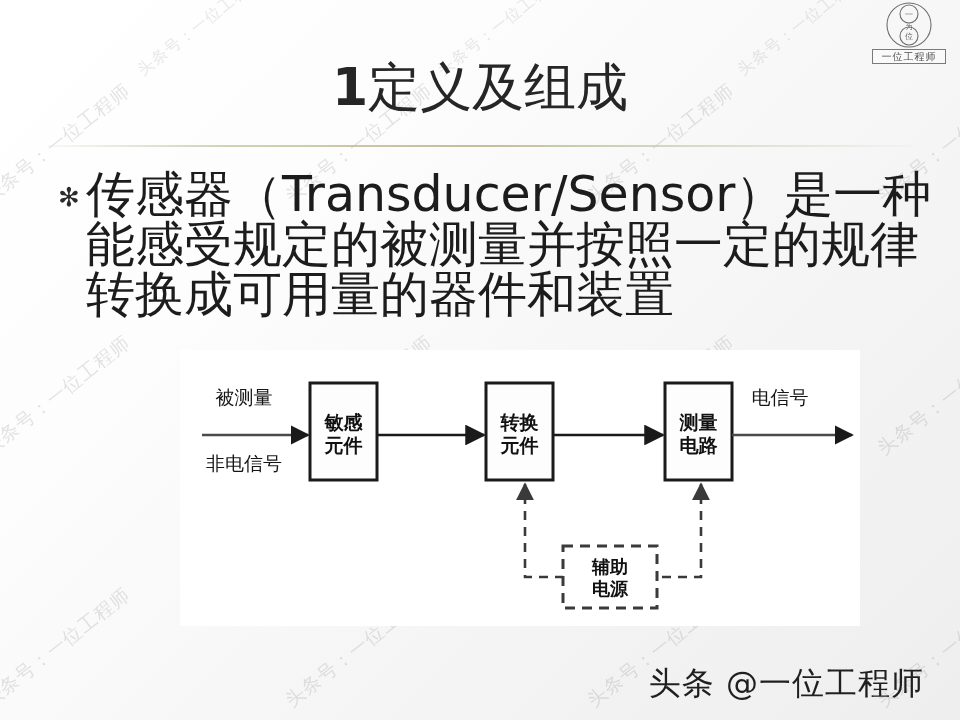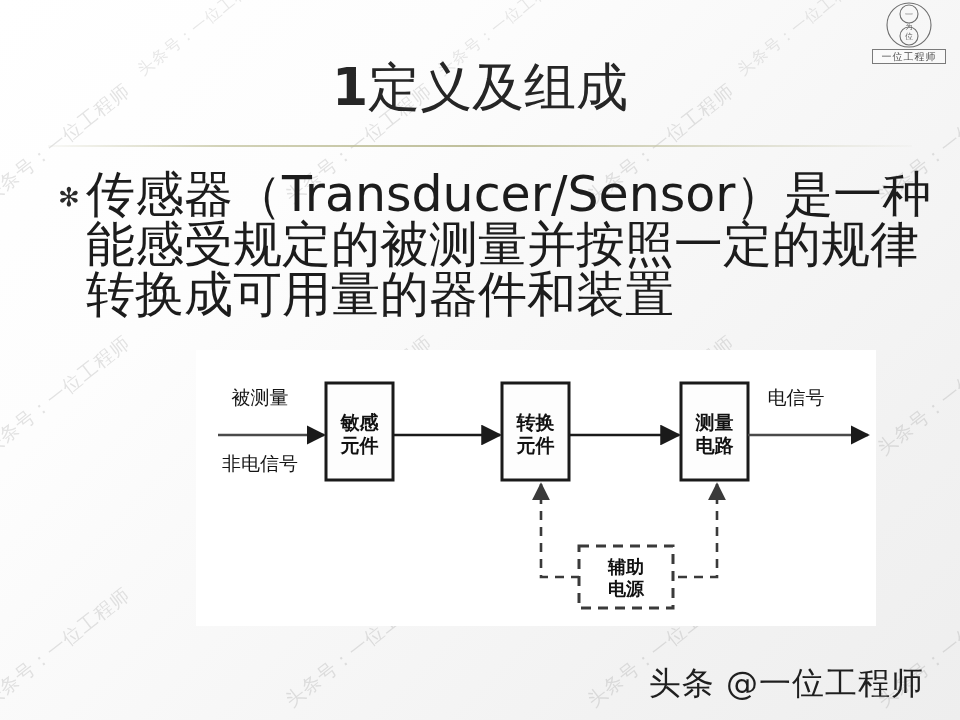--- a/index.html
+++ b/index.html
@@ -77,21 +77,21 @@
   }
   #bullet-text {
     flex:1 1 auto;
     font-size:49px; line-height:50px; color:#1c1c1c;
     font-family:"DejaVu Sans","Liberation Sans",sans-serif;
     letter-spacing:0px;
   }
 
   
   #diagram-panel {
-    position:absolute; left:196px; top:350px; width:680px; height:276px;
+    position:absolute; left:180px; top:350px; width:680px; height:276px;
     background:#ffffff; z-index:18;
   }
   #diagram-svg { display:block; }
 </style>
 </head>
 <body>
 
 <div id="slide">
 
   <div id="watermarks">

